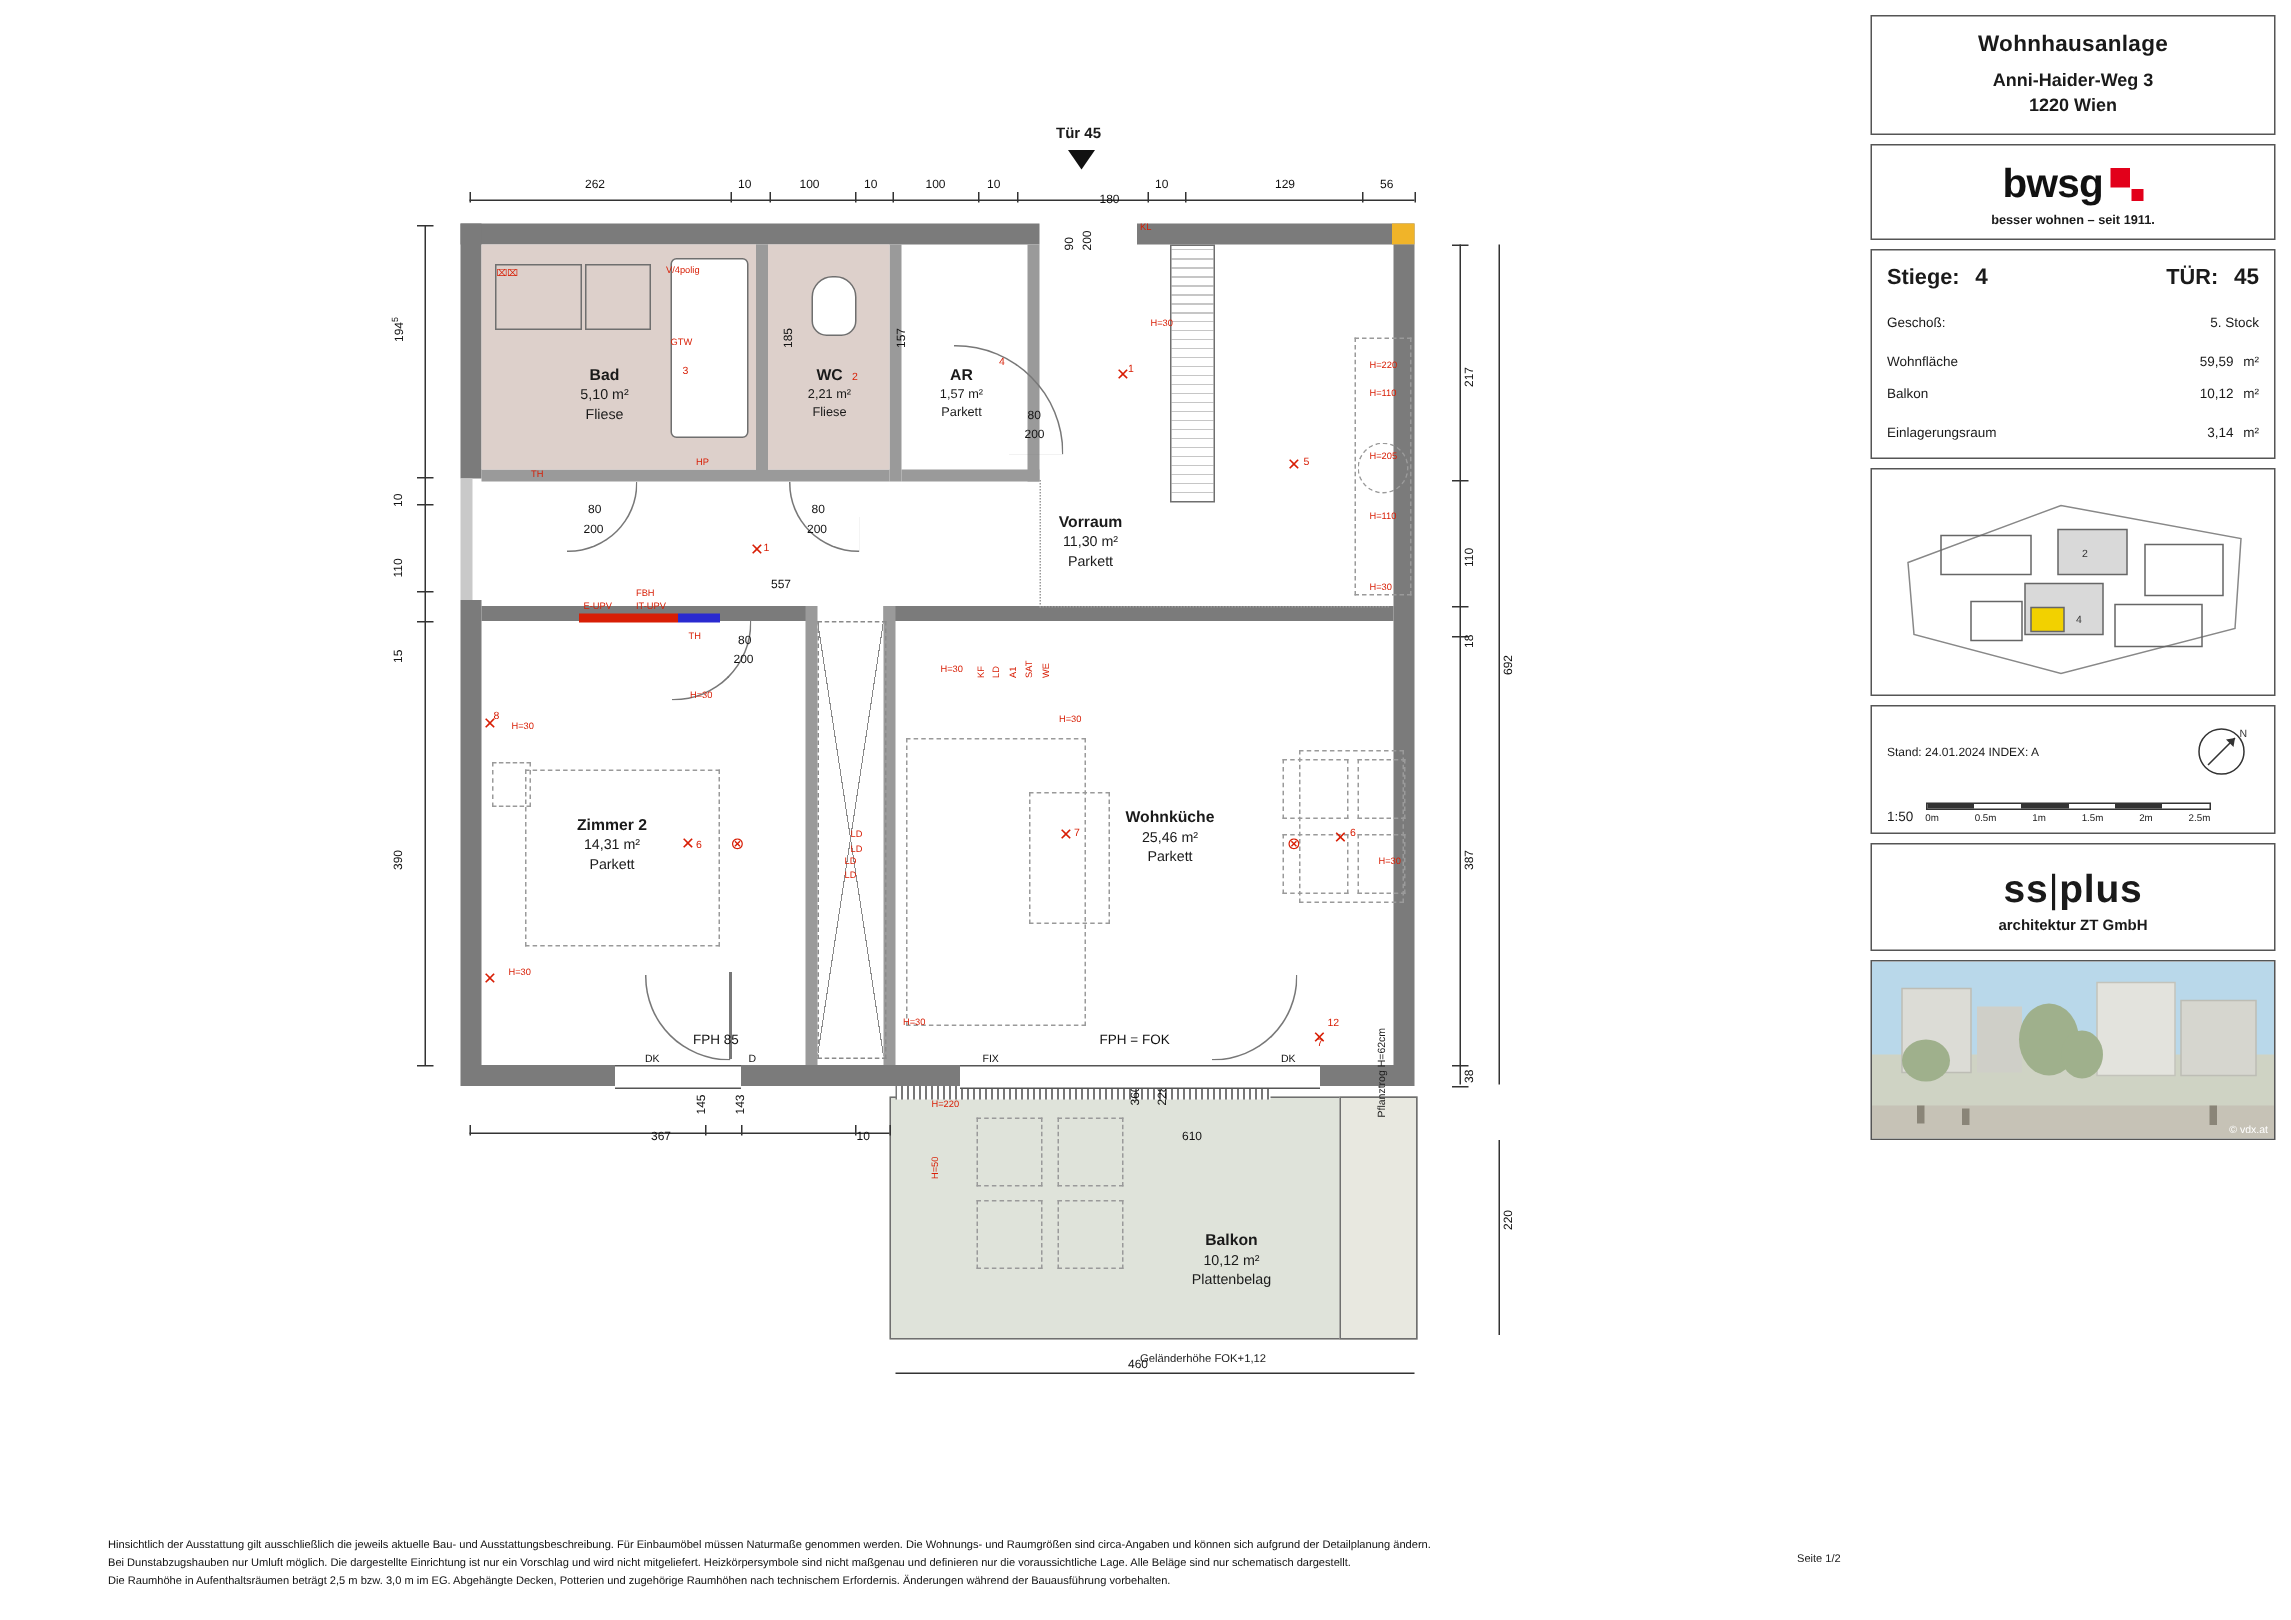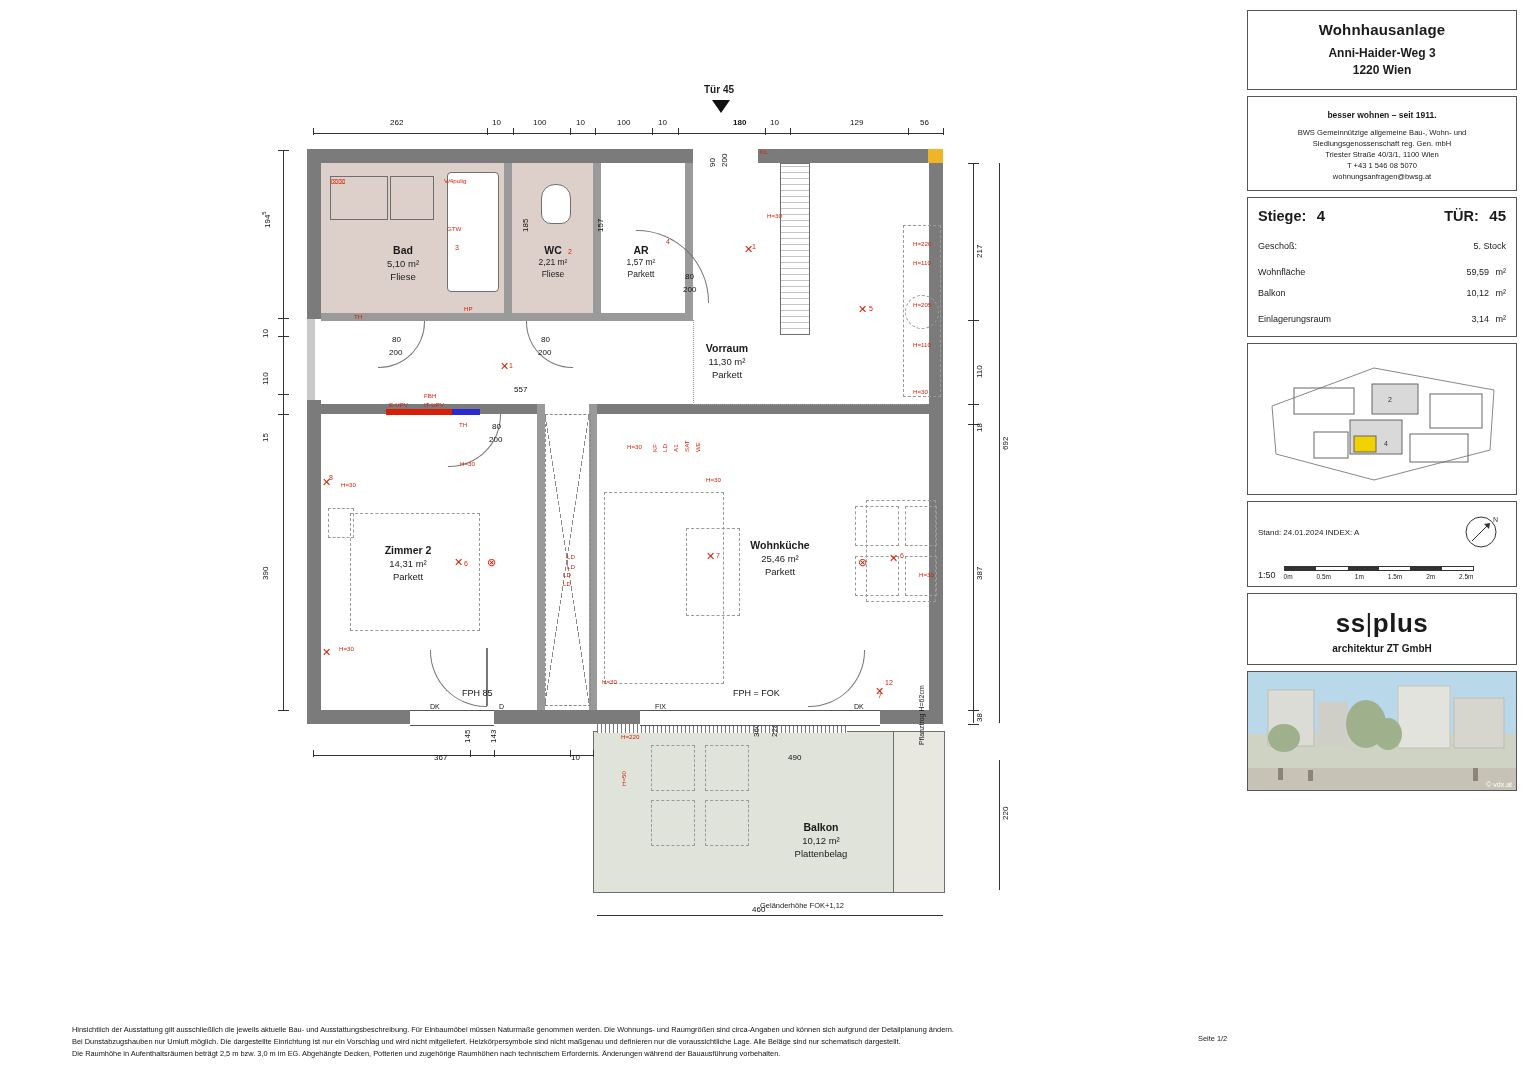--- a/index.html
+++ b/index.html
@@ -80,21 +80,21 @@
   <div class="tick" style="left:765px;top:128px;"></div>
   <div class="tick" style="left:790px;top:128px;"></div>
   <div class="tick" style="left:908px;top:128px;"></div>
   <div class="tick" style="left:943px;top:128px;"></div>
   <div class="dim" style="left:390px;top:118px;">262</div>
   <div class="dim" style="left:492px;top:118px;">10</div>
   <div class="dim" style="left:533px;top:118px;">100</div>
   <div class="dim" style="left:576px;top:118px;">10</div>
   <div class="dim" style="left:617px;top:118px;">100</div>
   <div class="dim" style="left:658px;top:118px;">10</div>
-  <div class="dim" style="left:733px;top:118px;font-weight:bold;">180</div>
+  <div class="dim" style="left:733px;top:128px;">180</div>
   <div class="dim" style="left:770px;top:118px;">10</div>
   <div class="dim" style="left:850px;top:118px;">129</div>
   <div class="dim" style="left:920px;top:118px;">56</div>
 
   <div class="wall" style="left:307px;top:149px;width:386px;height:14px;"></div>
   <div class="wall" style="left:758px;top:149px;width:185px;height:14px;"></div>
   <div class="abs" style="left:928px;top:149px;width:15px;height:14px;background:#f0b429;"></div>
 
   <div class="wall" style="left:307px;top:149px;width:14px;height:170px;"></div>
   <div class="wall" style="left:307px;top:400px;width:14px;height:310px;"></div>
@@ -298,21 +298,21 @@
   <div class="dimline" style="left:313px;top:755px;width:280px;height:1px;"></div>
   <div class="tick" style="left:313px;top:750px;"></div>
   <div class="tick" style="left:470px;top:750px;"></div>
   <div class="tick" style="left:494px;top:750px;"></div>
   <div class="tick" style="left:570px;top:750px;"></div>
   <div class="tick" style="left:593px;top:750px;"></div>
   <div class="dim" style="left:434px;top:753px;">367</div>
   <div class="dim" style="left:463px;top:743px;transform-origin:left top;transform:rotate(-90deg);">145</div>
   <div class="dim" style="left:489px;top:743px;transform-origin:left top;transform:rotate(-90deg);">143</div>
   <div class="dim" style="left:571px;top:753px;">10</div>
-  <div class="dim" style="left:788px;top:753px;">490</div>
+  <div class="dim" style="left:788px;top:753px;">610</div>
   <div class="dim" style="left:752px;top:905px;">460</div>
   <div class="dimline" style="left:597px;top:915px;width:346px;height:1px;"></div>
   <div class="dim" style="left:752px;top:737px;transform-origin:left top;transform:rotate(-90deg);">360</div>
   <div class="dim" style="left:770px;top:737px;transform-origin:left top;transform:rotate(-90deg);">228</div>
 
   <div class="dim" style="left:514px;top:385px;">557</div>
   <div class="dim" style="left:708px;top:167px;transform-origin:left top;transform:rotate(-90deg);">90</div>
   <div class="dim" style="left:720px;top:167px;transform-origin:left top;transform:rotate(-90deg);">200</div>
   <div class="dim" style="left:521px;top:232px;transform-origin:left top;transform:rotate(-90deg);">185</div>
   <div class="dim" style="left:596px;top:232px;transform-origin:left top;transform:rotate(-90deg);">157</div>
@@ -342,25 +342,28 @@
 
 <div class="sidebar">
 
   <div class="panel p-title">
     <div class="l1">Wohnhausanlage</div>
     <div class="l2">Anni-Haider-Weg 3</div>
     <div class="l3">1220 Wien</div>
   </div>
 
   <div class="panel p-logo">
+    <div class="bwsg-row">
+      <span class="bwsg-word">bwsg</span>
+      <span class="bwsg-sq">
+          <i class="a"></i>
+          <i class="b"></i>
+        </span>
+    </div>
     <div class="bwsg-claim">besser wohnen – seit 1911.</div>
-    <div class="bwsg-addr" style="white-space:pre-line;">BWS Gemeinnützige allgemeine Bau-, Wohn- und Siedlungsgenossenschaft reg. Gen. mbH
-Triester Straße 40/3/1, 1100 Wien
-T +43 1 546 08 5070
-wohnungsanfragen@bwsg.at</div>
   </div>
 
   <div class="panel p-unit">
     <div class="unit-row1">
       <span><span class="k">Stiege:</span>
         <span class="v" style="margin-left:6px;">4</span></span>
       <span><span class="k">TÜR:</span>
         <span class="v" style="margin-left:6px;">45</span></span>
     </div>
     <div class="unit-line gap">

